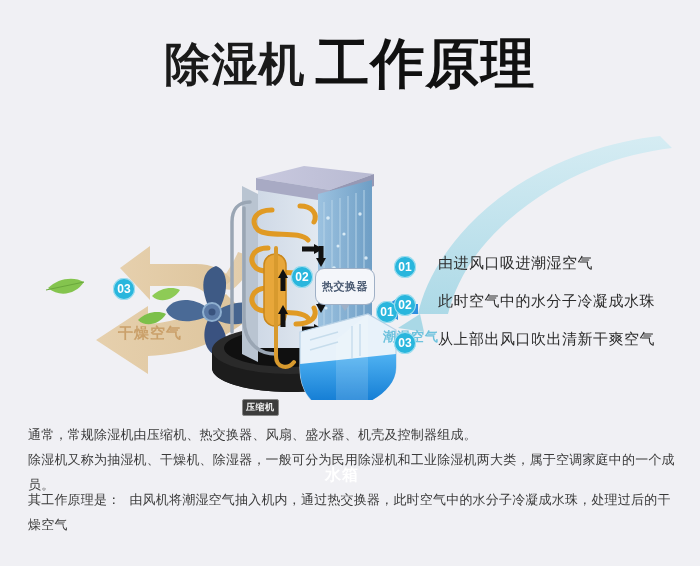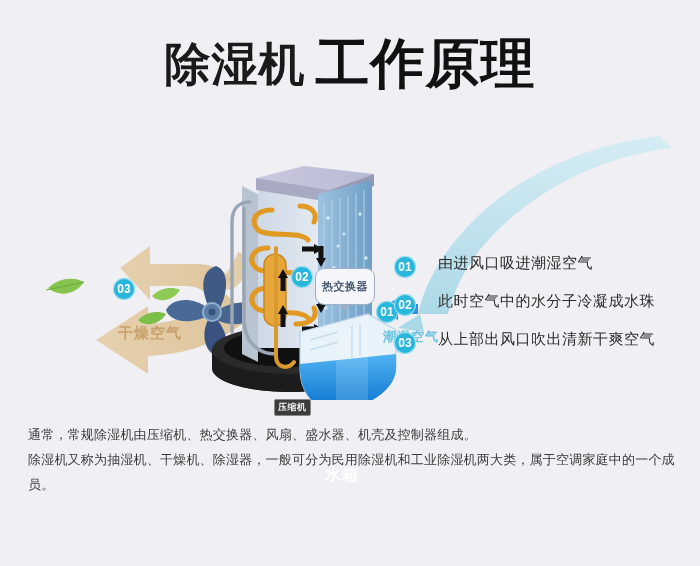--- a/index.html
+++ b/index.html
@@ -60,21 +60,21 @@
     padding:10px 6px;letter-spacing:.5px;
   }
   .bubble:after{
     content:"";position:absolute;left:24px;bottom:-7px;
     border-left:5px solid transparent;border-right:5px solid transparent;
     border-top:7px solid #9fb0c6;
   }
   .lab-comp{
     left:242px;top:281px;font-size:9px;color:#f2f2f2;font-weight:bold;
     background:#3c3c3c;border:1px solid #888;border-radius:2px;
-    padding:1px 3px;letter-spacing:.5px;margin-left:32px;
+    padding:1px 3px;letter-spacing:.5px;
   }
   .lab-tank{
     left:325px;top:347px;font-size:16px;color:#ffffff;font-weight:bold;
     letter-spacing:1px;
   }
 
   
   .b03d{left:113px;top:160px;}
   .b02d{left:291px;top:148px;}
   .b01d{left:376px;top:183px;}
@@ -282,13 +282,14 @@
     <div class="step-text">从上部出风口吹出清新干爽空气</div>
   </div>
 </div>
 
 <div class="para p1">
   <span class="p-line">通常，常规除湿机由压缩机、热交换器、风扇、盛水器、机壳及控制器组成。</span>
   <span class="p-line">除湿机又称为抽湿机、干燥机、除湿器，一般可分为民用除湿机和工业除湿机两大类，属于空调家庭中的一个成员。</span>
 </div>
 
 <div class="para p2">
+  <span class="p-line"><span>其工作原理是：</span><span class="indent-gap"></span><span>由风机将潮湿空气抽入机内，通过热交换器，此时空气中的水分子冷凝成水珠，处理过后的干燥空气</span></span>
 </div>
 
 </body></html>

